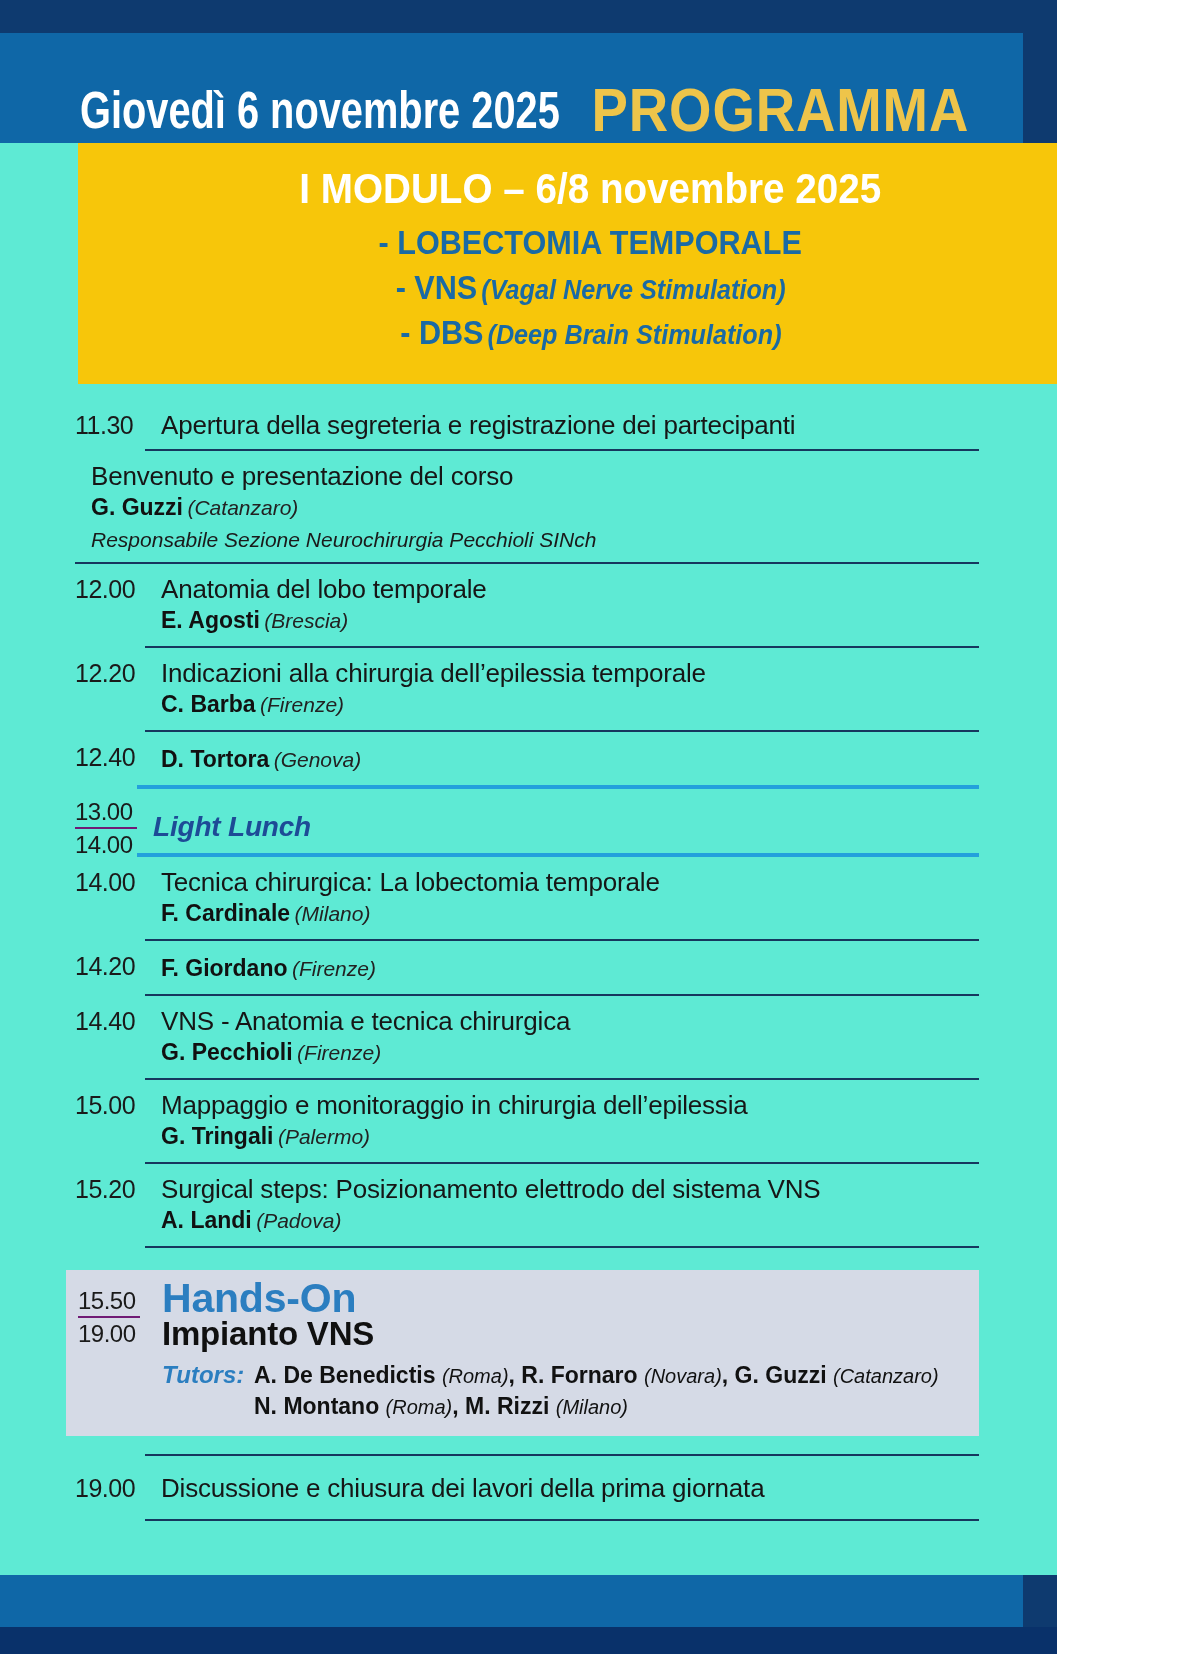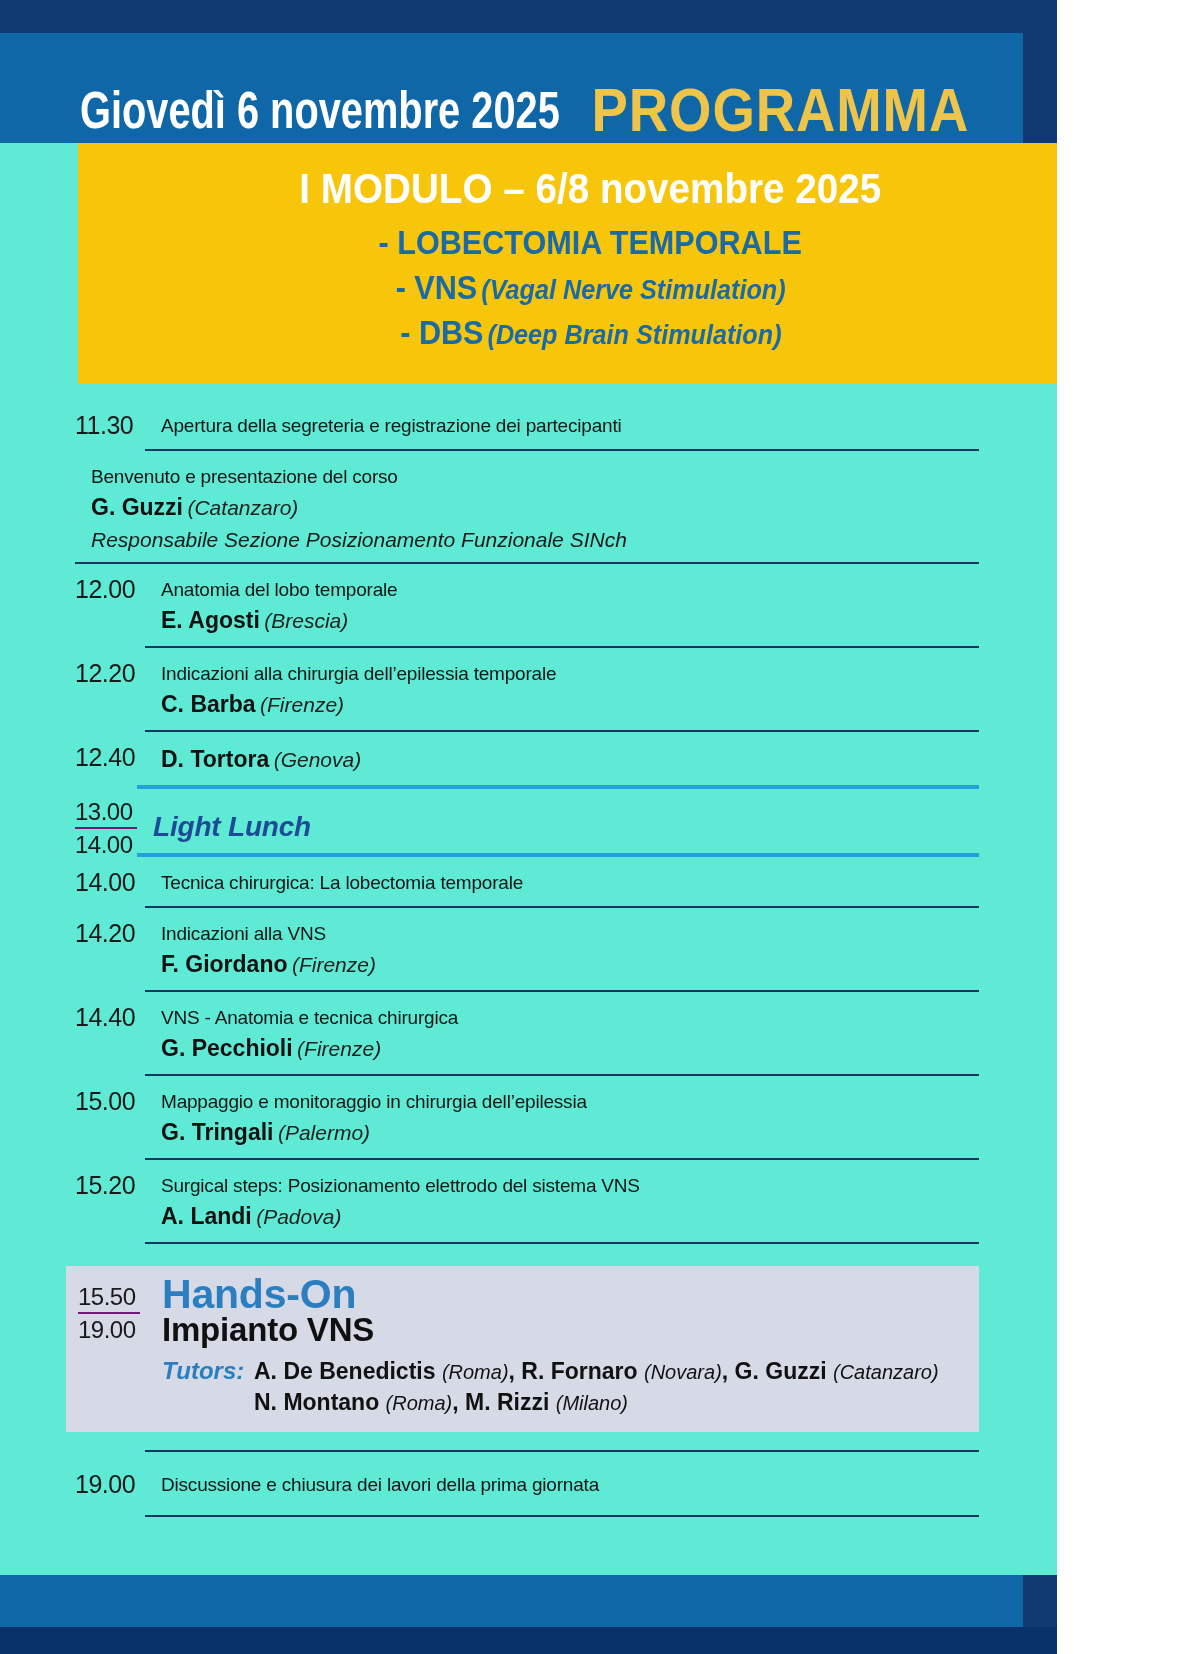--- a/index.html
+++ b/index.html
@@ -43,21 +43,21 @@
   .module-item{line-height:38px;white-space:nowrap;}
   .module-item .wrap{display:inline-block;transform:scaleX(0.9);white-space:nowrap;}
   .mi-code{color:var(--mod-blue);font-weight:bold;font-size:34px;}
   .mi-detail{color:var(--mod-blue);font-weight:bold;font-style:italic;font-size:28px;}
   
   .schedule{margin:16px 78px 0 75px;}
   .row{display:flex;}
   .time{flex:0 0 70px;font-size:25px;color:#1a1a1a;padding-top:11px;letter-spacing:-0.5px;}
   .content{flex:1;border-bottom:2px solid var(--divider);padding:11px 0 9px 16px;}
   .row.no-border .content{border-bottom:none;}
-  .row-title{font-size:19px;line-height:29px;color:var(--ink);letter-spacing:-0.2px;}
+  .row-title{font-size:26px;line-height:29px;color:var(--ink);letter-spacing:-0.2px;}
   .speaker{margin-top:2px;line-height:28px;}
   .speaker-name{font-weight:bold;font-size:23px;color:#111;}
   .speaker-city{font-style:italic;font-size:21px;color:#222;}
   .speaker-role{font-style:italic;font-size:21px;line-height:23px;margin-top:4px;color:#1a1a1a;padding-bottom:2px;}
   
   .row.lunch .content{
     border-top:4px solid var(--cyan);border-bottom:4px solid var(--cyan);
     padding:10px 0 10px 16px;
   }
   .time-stack{padding-top:14px;}
@@ -121,21 +121,21 @@
       </div>
     </div>
 
     <div class="row">
       <div class="content">
         <div class="row-title">Benvenuto e presentazione del corso</div>
         <div class="speaker">
           <span class="speaker-name">G. Guzzi</span>
           <span class="speaker-city">(Catanzaro)</span>
         </div>
-        <div class="speaker-role">Responsabile Sezione Posizionamento Funzionale SINch</div>
+        <div class="speaker-role">Responsabile Sezione Neurochirurgia Pecchioli SINch</div>
       </div>
     </div>
 
     <div class="row">
       <div class="time">12.00</div>
       <div class="content">
         <div class="row-title">Anatomia del lobo temporale</div>
         <div class="speaker">
           <span class="speaker-name">E. Agosti</span>
           <span class="speaker-city">(Brescia)</span>
@@ -171,27 +171,30 @@
       </div>
       <div class="content">
         <div class="lunch-label">Light Lunch</div>
       </div>
     </div>
 
     <div class="row">
       <div class="time">14.00</div>
       <div class="content">
         <div class="row-title">Tecnica chirurgica: La lobectomia temporale</div>
+        <div class="speaker">
+          <span class="speaker-name">F. Cardinale</span>
+          <span class="speaker-city">(Milano)</span>
+        </div>
       </div>
     </div>
 
     <div class="row">
       <div class="time">14.20</div>
       <div class="content">
-        <div class="row-title">Indicazioni alla VNS</div>
         <div class="speaker">
           <span class="speaker-name">F. Giordano</span>
           <span class="speaker-city">(Firenze)</span>
         </div>
       </div>
     </div>
 
     <div class="row">
       <div class="time">14.40</div>
       <div class="content">

